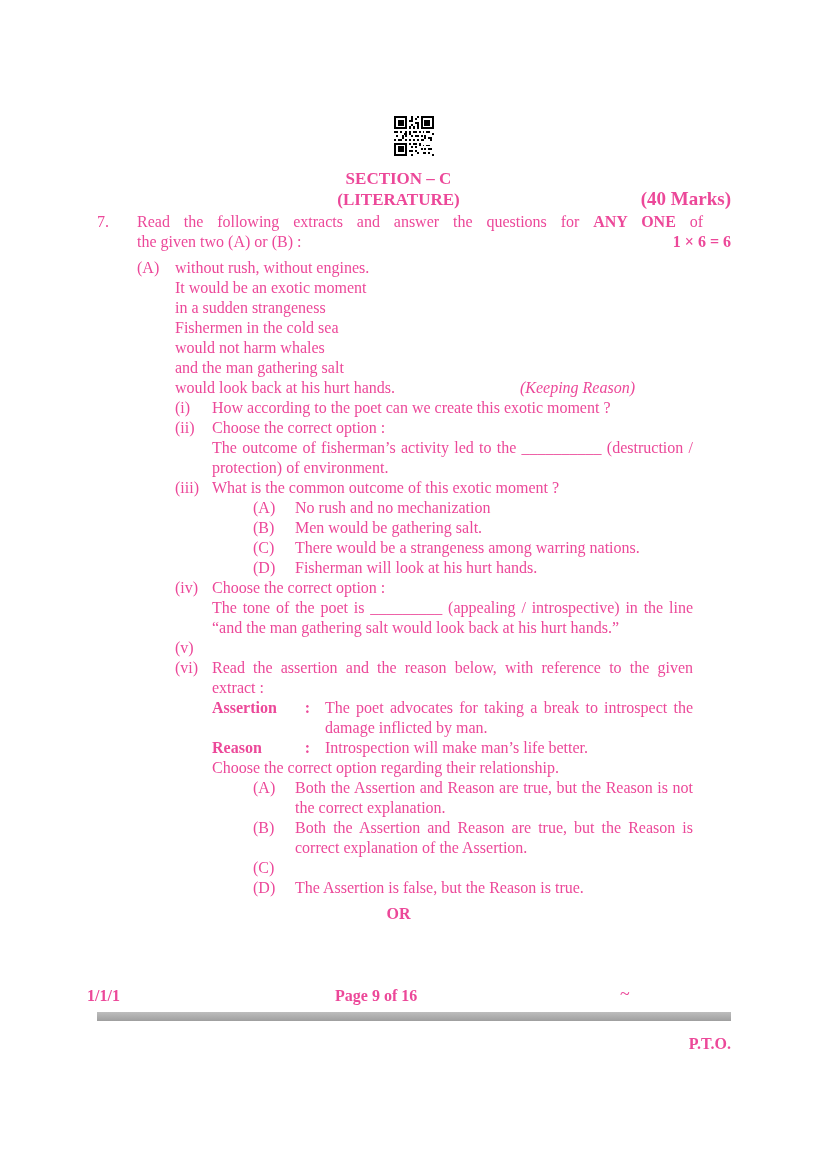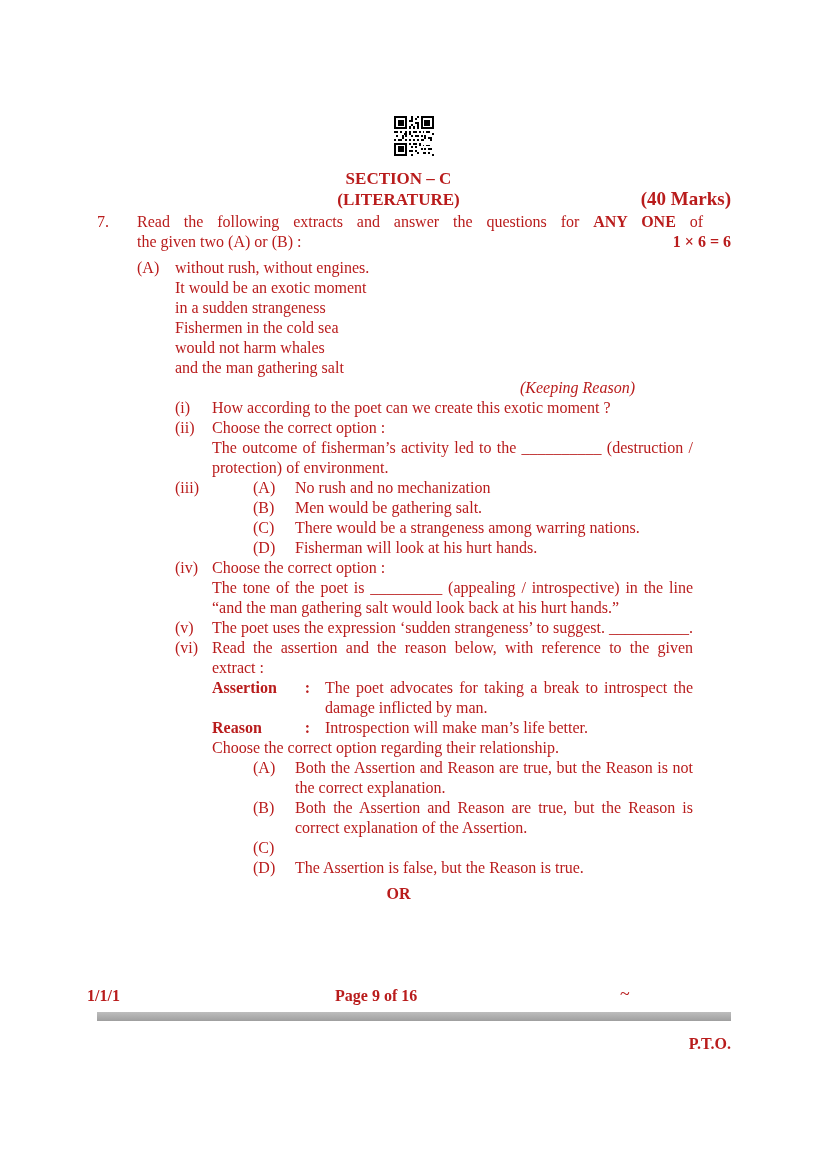--- a/index.html
+++ b/index.html
@@ -6,21 +6,21 @@
   html, body { background: #ffffff; }
   .page {
     position: relative;
     width: 827px;
     height: 1169px;
     background: #ffffff;
     overflow: hidden;
     font-family: "Liberation Serif", serif;
     font-size: 16px;
     line-height: 20px;
-    color: #b91c1c;
+    color: #ec4899;
     padding-left: 97px;
     padding-right: 96px;
   }
   .b { font-weight: bold; }
   .i { font-style: italic; }
 
   .qr { width: 40px; height: 40px; margin: 116px auto 0 auto; }
 
   .section-head {
     position: relative;
@@ -196,20 +196,21 @@
         <div class="pbody">
 
           <div class="poem">
             <div class="pl">without rush, without engines.</div>
             <div class="pl">It would be an exotic moment</div>
             <div class="pl">in a sudden strangeness</div>
             <div class="pl">Fishermen in the cold sea</div>
             <div class="pl">would not harm whales</div>
             <div class="pl">and the man gathering salt</div>
             <div class="pl lastline">
+              <span>would look back at his hurt hands.</span>
               <span class="src i">(Keeping Reason)</span>
             </div>
           </div>
 
           <div class="subs">
 
             <div class="sub">
               <span class="slabel">(i)</span>
               <div class="stext">
                 <div class="p">How according to the poet can we create this exotic moment ?</div>
@@ -220,20 +221,21 @@
               <span class="slabel">(ii)</span>
               <div class="stext">
                 <div class="p">Choose the correct option :</div>
                 <div class="p just">The outcome of fisherman’s activity led to the __________ (destruction / protection) of environment.</div>
               </div>
             </div>
 
             <div class="sub">
               <span class="slabel">(iii)</span>
               <div class="stext">
+                <div class="p">What is the common outcome of this exotic moment ?</div>
                 <div class="opt">
                   <span class="olabel">(A)</span>
                   <div class="otext">No rush and no mechanization</div>
                 </div>
                 <div class="opt">
                   <span class="olabel">(B)</span>
                   <div class="otext">Men would be gathering salt.</div>
                 </div>
                 <div class="opt">
                   <span class="olabel">(C)</span>
@@ -249,23 +251,20 @@
             <div class="sub">
               <span class="slabel">(iv)</span>
               <div class="stext">
                 <div class="p">Choose the correct option :</div>
                 <div class="p just">The tone of the poet is _________ (appealing / introspective) in the line “and the man gathering salt would look back at his hurt hands.”</div>
               </div>
             </div>
 
             <div class="sub">
               <span class="slabel">(v)</span>
-              <div class="stext">
-                <div class="p just">The poet uses the expression ‘sudden strangeness’ to suggest. __________.</div>
-              </div>
             </div>
 
             <div class="sub">
               <span class="slabel">(vi)</span>
               <div class="stext">
                 <div class="p just">Read the assertion and the reason below, with reference to the given extract :</div>
                 <div class="ar">
                   <span class="alabel b">
                       <span>Assertion</span>
                       <span>:</span>

